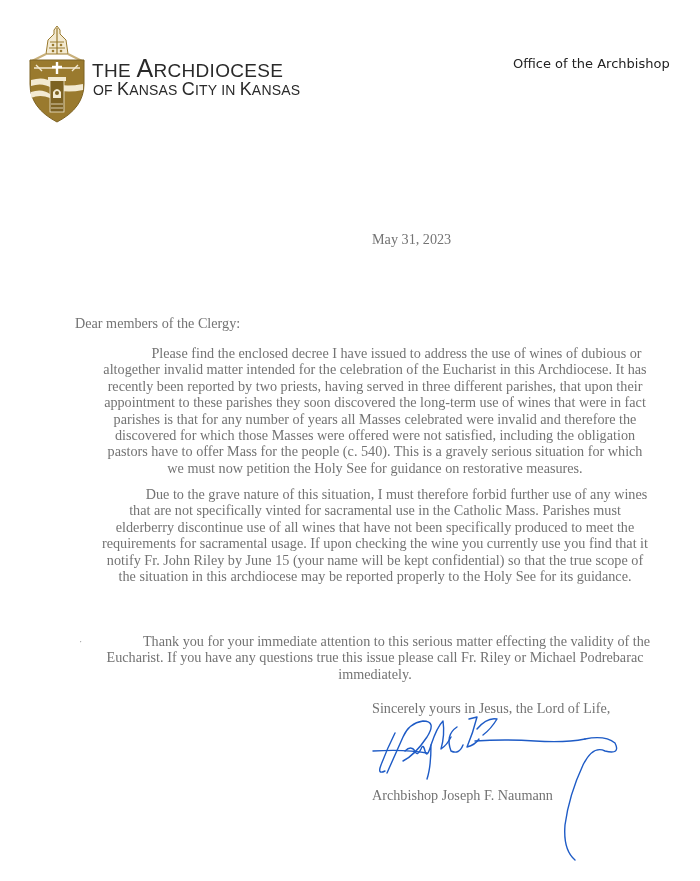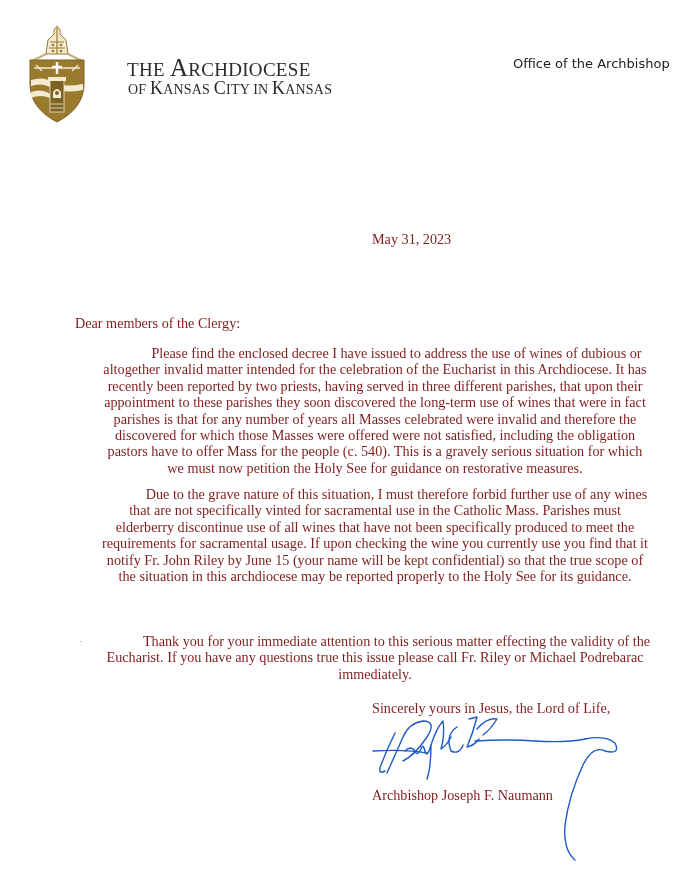--- a/index.html
+++ b/index.html
@@ -1,29 +1,29 @@
 <!DOCTYPE html>
 <html><head>
   <meta charset="utf-8">
   <style>
     html, body { margin: 0; padding: 0; background: #ffffff; }
     body { width: 700px; height: 881px; position: relative; overflow: hidden; color: #1a1a1a; }
     .page { position: absolute; left: 0; top: 0; width: 700px; height: 881px; background: #fff; }
 
     
     .logo { position: absolute; left: 22px; top: 24px; width: 70px; height: 100px; }
-    .org { position: absolute; left: 92px; top: 58px; font-family: Liberation Serif, serif; color: #2a2a2a; margin-left: 35px; }
+    .org { position: absolute; left: 92px; top: 58px; font-family: Liberation Sans, sans-serif; color: #2a2a2a; }
     .org .line1 { font-size: 19px; letter-spacing: 0.3px; line-height: 20px; }
     .org .line1 .big { font-size: 25px; }
     .org .line2 { font-size: 14px; line-height: 16px; letter-spacing: 0.2px; margin-left: 1px; }
     .org .line2 .big { font-size: 18px; }
     .office { position: absolute; left: 513px; top: 56px; font-family: "DejaVu Sans", sans-serif; font-size: 13px; color: #222; }
 
     
-    .serif { font-family: "Liberation Serif", serif; font-size: 14.2px; line-height: 16.4px; color: #7f1d1d; }
+    .serif { font-family: "Liberation Serif", serif; font-size: 14.2px; line-height: 16.4px; color: #737373; }
     .date { position: absolute; left: 372px; top: 231px; }
     .salutation { position: absolute; left: 75px; top: 315px; }
     .para { position: absolute; left: 75px; width: 600px; margin: 0; text-align: center; }
     .para .indent { display: inline-block; width: 43px; }
     .p1 { top: 345px; }
     .p2 { top: 486px; }
     .p3 { top: 633px; }
     .dot { position: absolute; left: 79px; top: 634px; font-size: 10px; color: #999; }
 
     .closing { position: absolute; left: 372px; top: 700px; }

